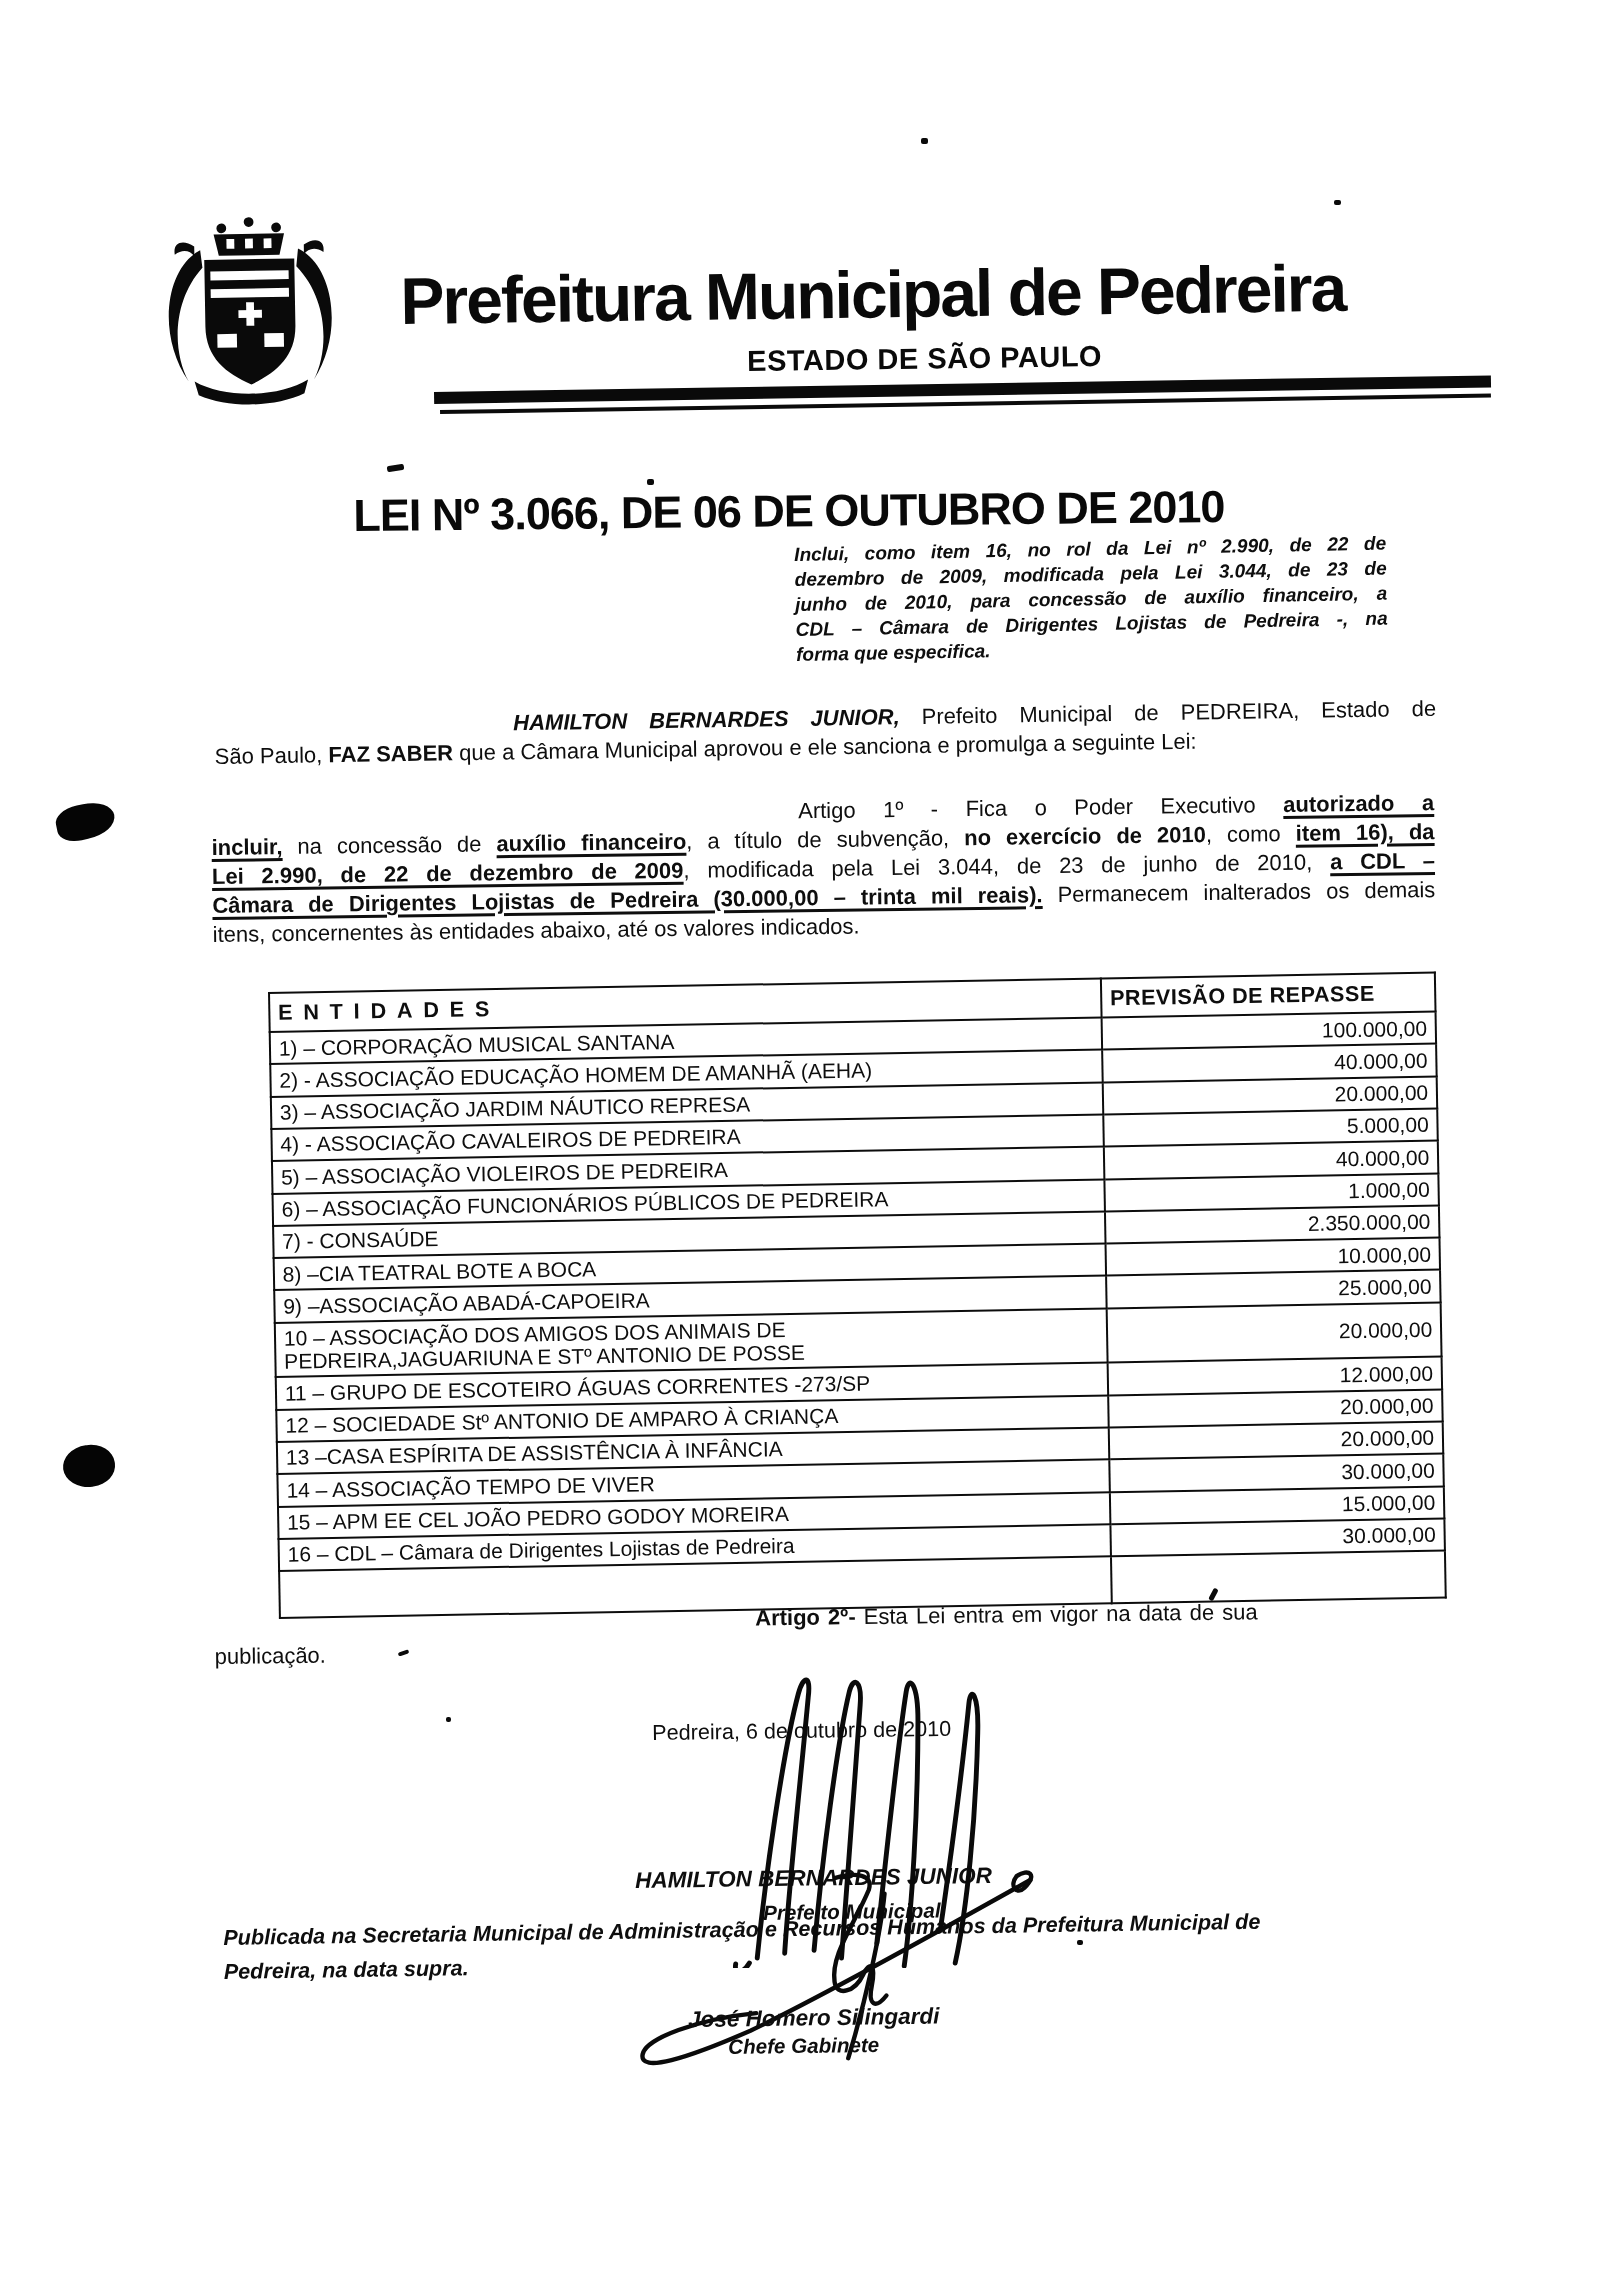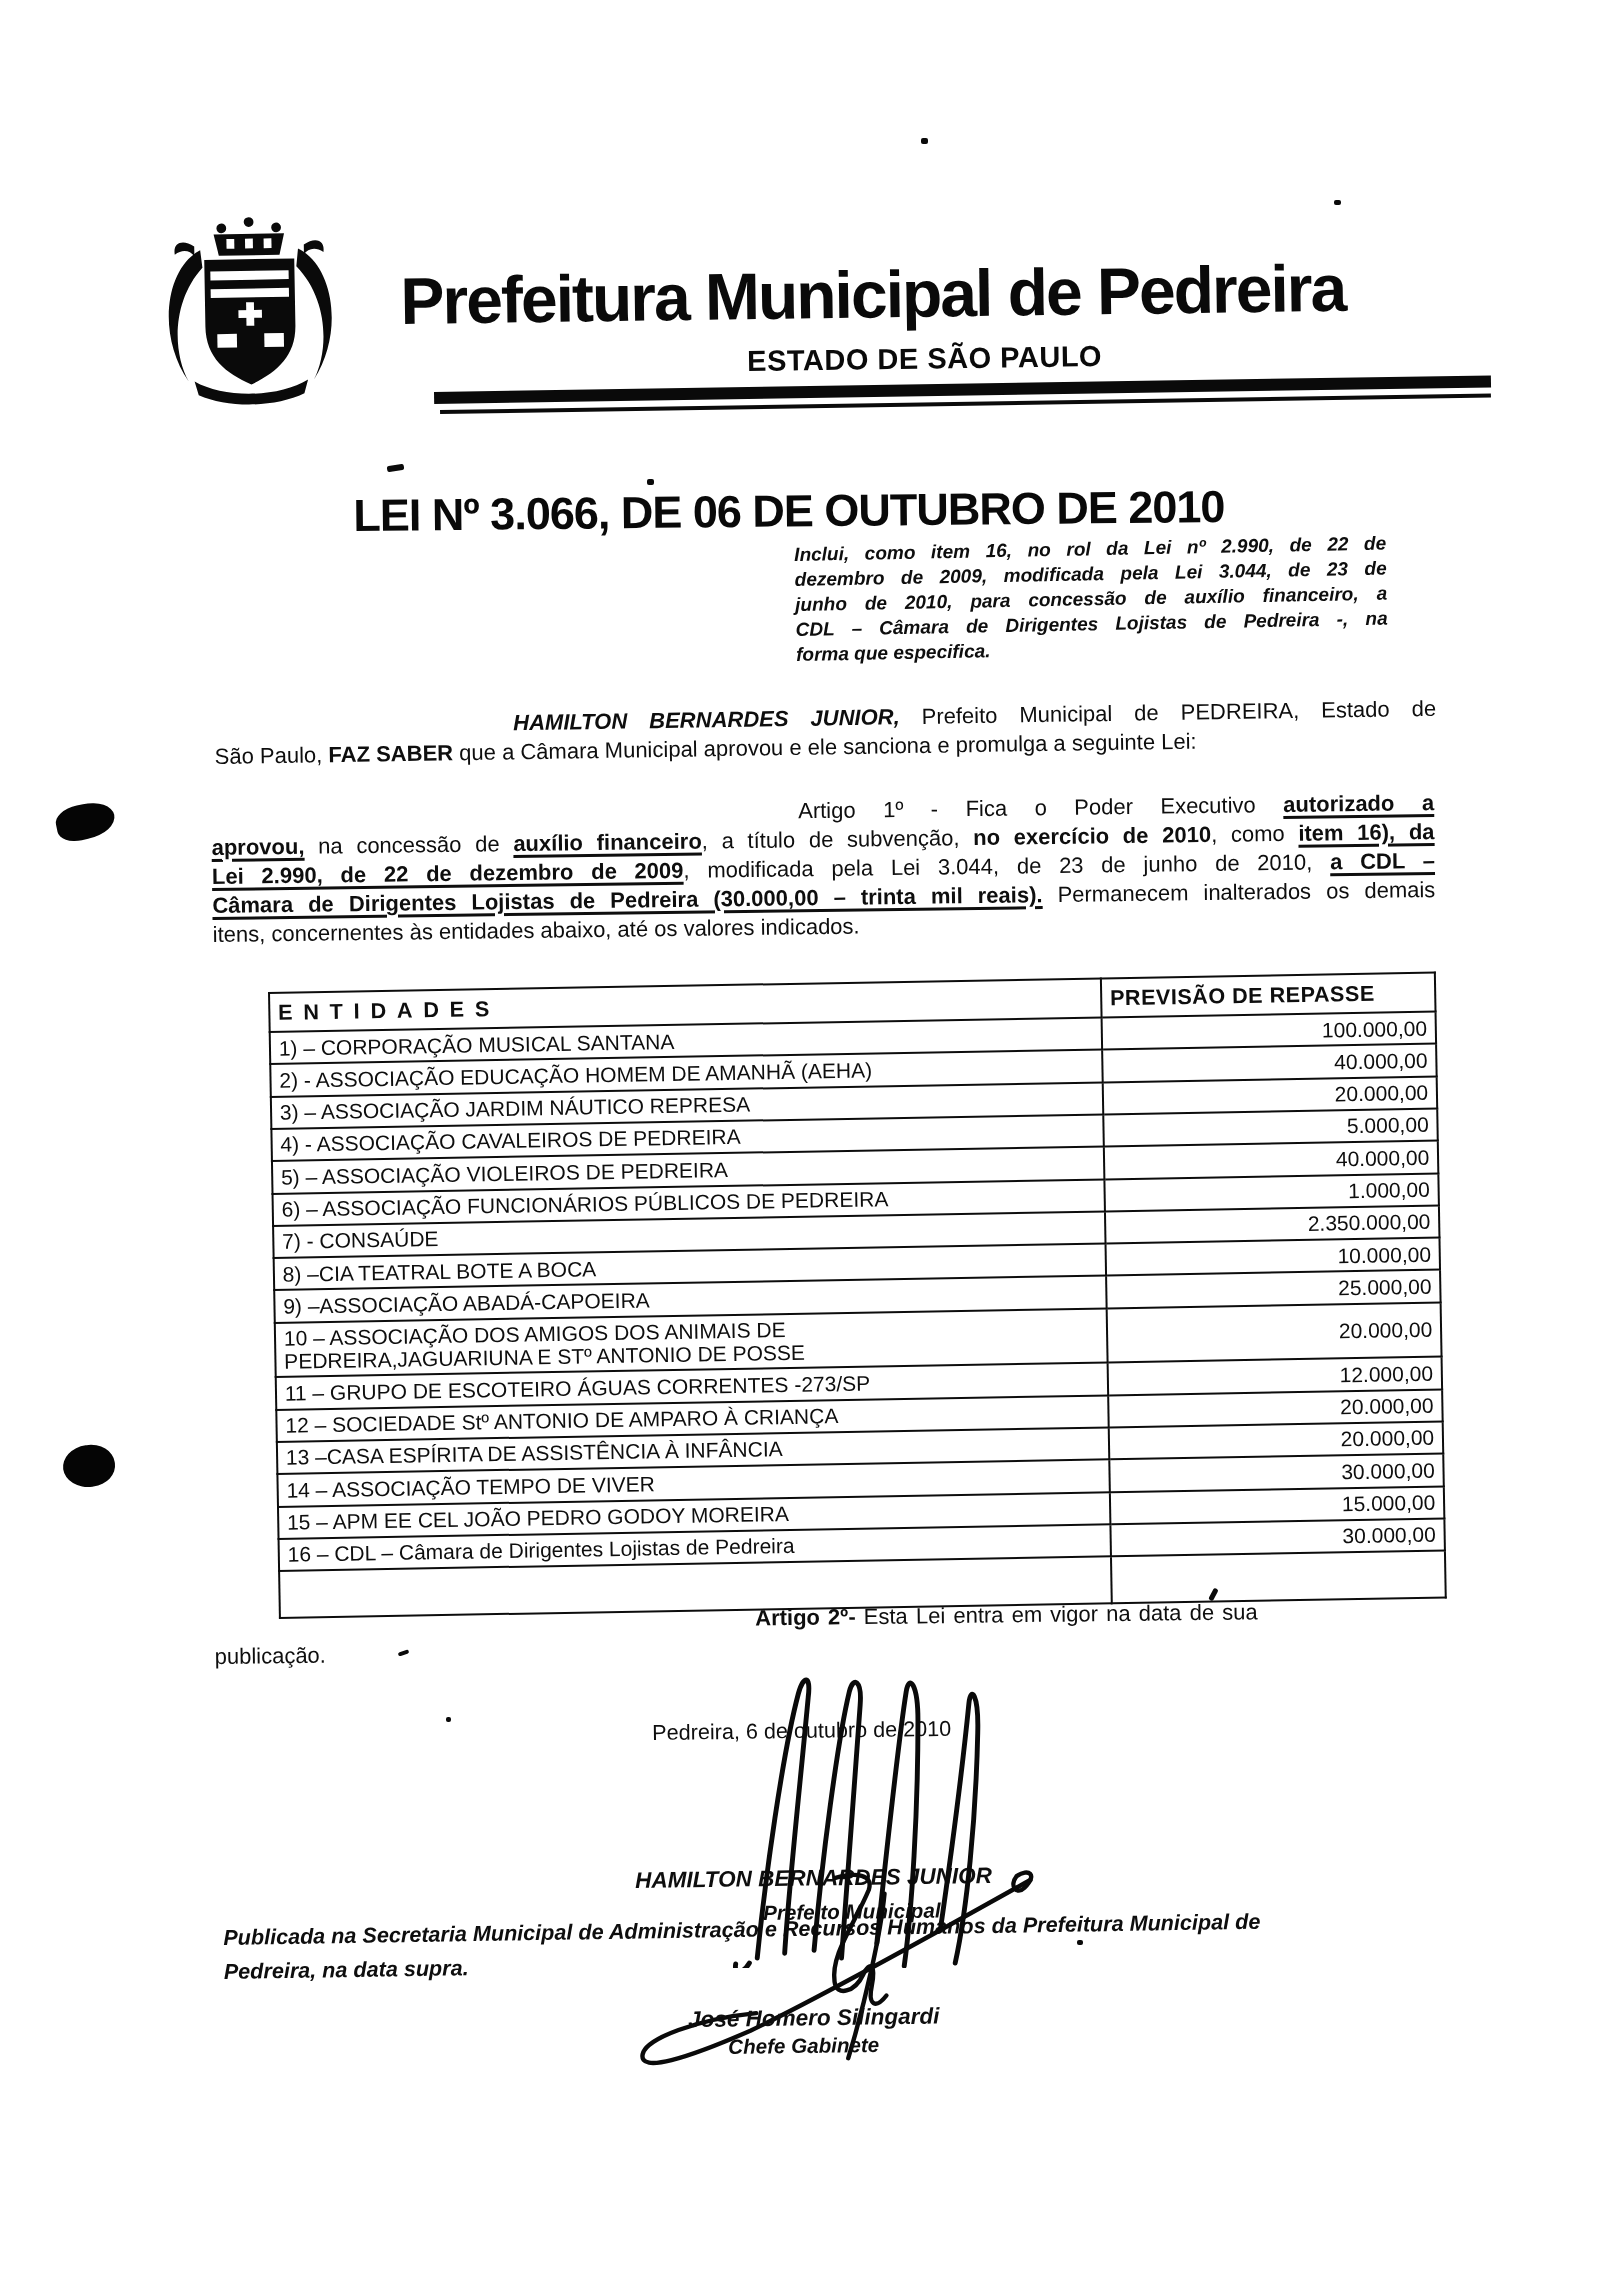--- a/index.html
+++ b/index.html
@@ -105,21 +105,21 @@
     <div class="line"><span class="seg-bi">forma que especifica.</span></div>
   </div>
 
 <div class="abs bodytext" style="left:214px;top:713px;width:1222px;transform:rotate(-0.9deg);">
     <div class="line jfull" style="padding-left: 299px;"><span class="seg-bi">HAMILTON BERNARDES JUNIOR,</span><span class="seg-n"> Prefeito Municipal de PEDREIRA, Estado de</span></div>
     <div class="line"><span class="seg-n">São Paulo, </span><span class="seg-b">FAZ SABER</span><span class="seg-n"> que a Câmara Municipal aprovou e ele sanciona e promulga a seguinte Lei:</span></div>
   </div>
 
 <div class="abs bodytext art1" style="left:211px;top:804px;width:1223px;transform:rotate(-0.75deg);">
     <div class="line jfull" style="padding-left: 587px;"><span class="seg-n">Artigo 1º - Fica o Poder Executivo </span><span class="seg-bu">autorizado a</span></div>
-    <div class="line jfull"><span class="seg-bu">aprovou,</span><span class="seg-n"> na concessão de </span><span class="seg-bu">auxílio financeiro</span><span class="seg-n">, a título de subvenção, </span><span class="seg-b">no exercício de 2010</span><span class="seg-n">, como </span><span class="seg-bu">item 16), da</span></div>
+    <div class="line jfull"><span class="seg-bu">incluir,</span><span class="seg-n"> na concessão de </span><span class="seg-bu">auxílio financeiro</span><span class="seg-n">, a título de subvenção, </span><span class="seg-b">no exercício de 2010</span><span class="seg-n">, como </span><span class="seg-bu">item 16), da</span></div>
     <div class="line jfull"><span class="seg-bu">Lei 2.990, de 22 de dezembro de 2009</span><span class="seg-n">, modificada pela Lei 3.044, de 23 de junho de 2010, </span><span class="seg-bu">a CDL –</span></div>
     <div class="line jfull"><span class="seg-bu">Câmara de Dirigentes Lojistas de Pedreira (30.000,00 – trinta mil reais).</span><span class="seg-n"> Permanecem inalterados os demais</span></div>
     <div class="line"><span class="seg-n">itens, concernentes às entidades abaixo, até os valores indicados.</span></div>
   </div>
 
 <div class="abs" style="left:268px;top:992px;transform:rotate(-1deg);">
   <table class="doc-table">
     <colgroup>
         <col style="width:832px">
         <col style="width:334px">

